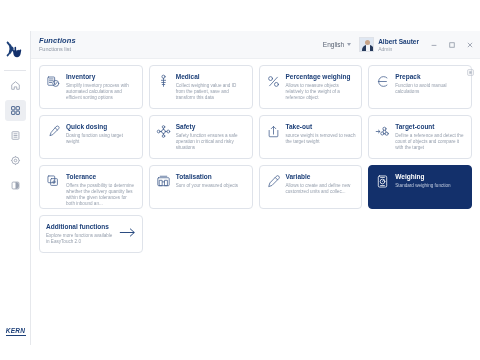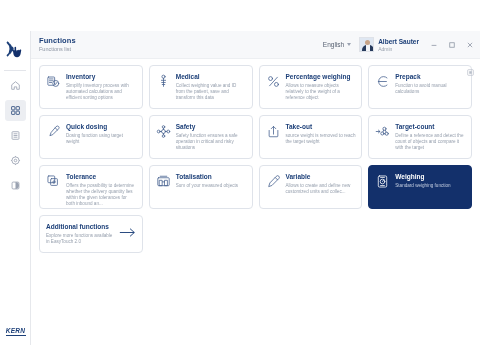--- a/index.html
+++ b/index.html
@@ -91,20 +91,21 @@
     border-bottom: 1px solid #edeff2;
     display: flex;
     align-items: center;
     padding: 0 6px 0 8px;
     flex: 0 0 28px;
   }
   .titles { display: flex; flex-direction: column; justify-content: center; }
   .page-title {
     font-size: 7.5px; font-weight: bold; color: #1c3f78; line-height: 9px;
     letter-spacing: .1px;
+    font-style: italic;
   }
   .page-sub {
     font-size: 5.5px; color: #8d95a3; line-height: 8px;
   }
   .header-spacer { flex: 1 1 auto; }
   .lang {
     display: flex; align-items: center; gap: 3px;
     font-size: 6.5px; color: #555f70;
     margin-right: 8px;
   }

